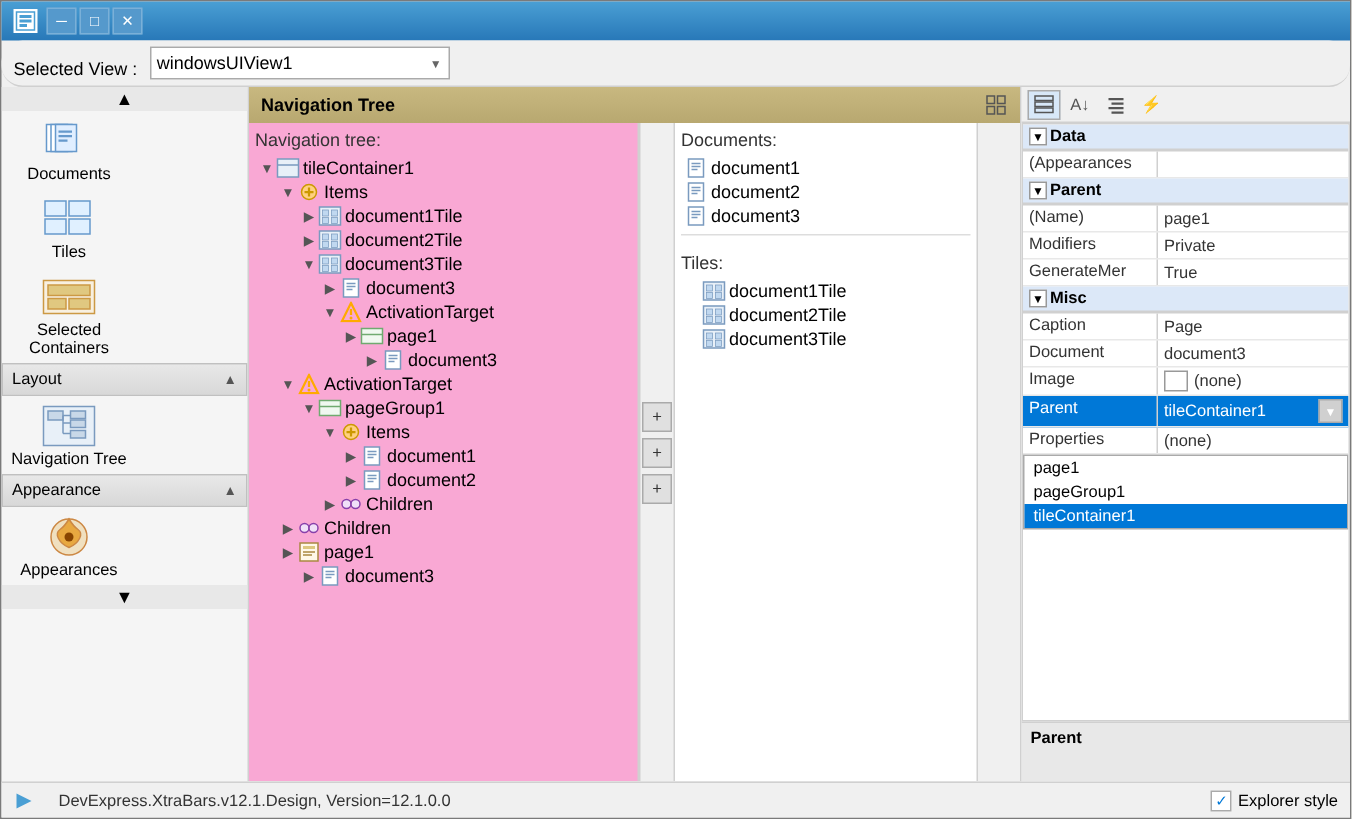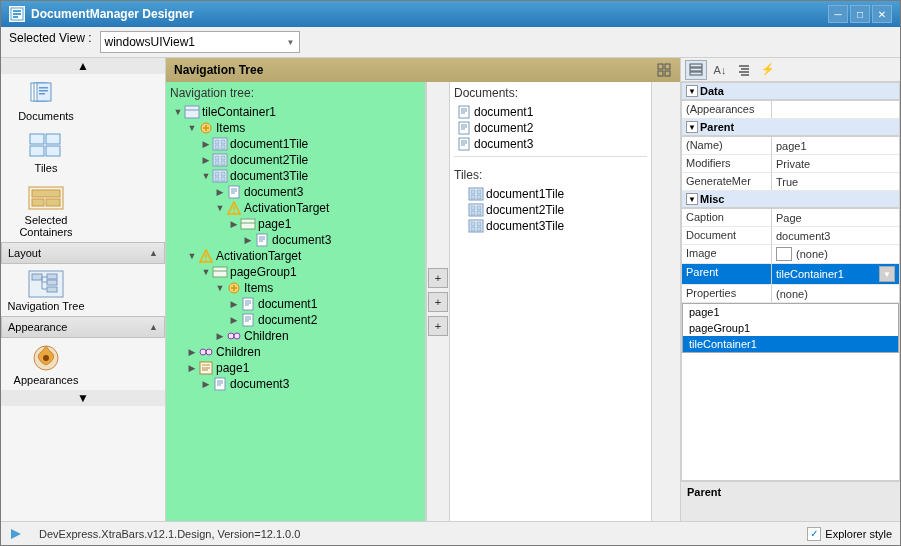--- a/index.html
+++ b/index.html
@@ -5,21 +5,21 @@
     * { box-sizing: border-box; margin: 0; padding: 0; }
     body { font-family: 'Segoe UI', Tahoma, sans-serif; font-size: 12px; background: #d4d0c8; width: 901px; height: 546px; overflow: hidden; }
 
     .window { width: 901px; height: 546px; display: flex; flex-direction: column; border: 1px solid #7a7a7a; background: #f0f0f0; }
 
     .title-bar { background: linear-gradient(to bottom, #4a9fd4, #2878b8); height: 26px; display: flex; align-items: center; padding: 0 8px; flex-shrink: 0; }
     .title-bar-icon { width: 16px; height: 16px; background: #fff; margin-right: 6px; display: flex; align-items: center; justify-content: center; font-size: 10px; }
     .title-bar-text { color: white; font-size: 12px; font-weight: bold; flex: 1; }
     .title-bar-buttons { display: flex; gap: 2px; }
     .title-btn { width: 20px; height: 18px; background: #5599cc; border: 1px solid #7ab0d8; display: flex; align-items: center; justify-content: center; cursor: pointer; font-size: 10px; color: white; }
-    .selected-view-bar { background: #f0f0f0; padding: 4px 8px; display: flex; align-items: flex-start; border-bottom: 1px solid #d0d0d0; }
+    .selected-view-bar { background: #f0f0f0; padding: 4px 8px; display: flex; align-items: flex-end; border-bottom: 1px solid #d0d0d0; border-radius: 14px; }
     .selected-view-label { font-size: 12px; margin-right: 8px; }
     .view-select { width: 200px; height: 22px; border: 1px solid #aaa; background: white; display: flex; align-items: center; justify-content: space-between; padding: 0 4px; cursor: pointer; gap: 48px; }
     .view-select-text { font-size: 12px; }
     .dropdown-arrow { font-size: 8px; color: #666; }
 
     .main-content { display: flex; flex: 1; overflow: hidden; }
 
     .left-panel { width: 165px; background: #f5f5f5; border-right: 1px solid #d0d0d0; display: flex; flex-direction: column; overflow: hidden; }
 
     .section-header { background: linear-gradient(to bottom, #e8e8e8, #d8d8d8); border: 1px solid #c0c0c0; height: 22px; display: flex; align-items: center; justify-content: space-between; padding: 0 6px; cursor: pointer; }
@@ -30,21 +30,21 @@
     .icon-box { width: 40px; height: 32px; display: flex; align-items: center; justify-content: center; }
     .icon-label { font-size: 11px; text-align: center; }
 
     .center-content { flex: 1; display: flex; flex-direction: column; overflow: hidden; }
 
     .nav-tree-header { background: linear-gradient(to bottom, #c8b880, #b8a870); padding: 4px 8px; font-size: 12px; font-weight: bold; display: flex; justify-content: space-between; align-items: center; }
     .header-grid-icon { width: 16px; height: 16px; display: flex; align-items: center; justify-content: center; color: #555; font-size: 10px; }
 
     .tree-docs-area { display: flex; flex: 1; overflow: hidden; }
 
-    .nav-tree-panel { width: 260px; border-right: 1px solid #d0d0d0; background: #86efac; overflow-y: auto; padding: 4px; }
+    .nav-tree-panel { width: 260px; border-right: 1px solid #d0d0d0; background: #f9a8d4; overflow-y: auto; padding: 4px; }
     .docs-panel { width: 202px; border-right: 1px solid #d0d0d0; background: white; overflow-y: auto; padding: 4px; }
 
     .panel-label { font-size: 12px; margin-bottom: 4px; color: #333; }
     .tree-row { display: flex; align-items: center; padding: 1px 2px; cursor: pointer; white-space: nowrap; }
     .tree-expand { width: 12px; height: 12px; display: inline-flex; align-items: center; justify-content: center; font-size: 9px; color: #555; }
     .tree-node-icon { width: 16px; height: 14px; display: inline-flex; align-items: center; justify-content: center; margin-right: 2px; font-size: 9px; }
     .tree-node-text { font-size: 12px; }
 
     .add-btn-col { width: 24px; display: flex; flex-direction: column; align-items: center; justify-content: center; gap: 4px; padding: 2px; background: #f0f0f0; border-left: 1px solid #d0d0d0; border-right: 1px solid #d0d0d0; }
     .add-btn { width: 20px; height: 20px; background: #e0e0e0; border: 1px solid #aaa; display: flex; align-items: center; justify-content: center; cursor: pointer; font-size: 11px; color: #333; }
@@ -94,21 +94,20 @@
 
   <div class="title-bar">
     <div class="title-bar-icon">
       <svg width="14" height="14" viewBox="0 0 14 14">
         <rect x="1" y="1" width="12" height="12" fill="white" stroke="#4a9fd4" stroke-width="1"></rect>
         <rect x="3" y="3" width="8" height="2" fill="#4a9fd4"></rect>
         <rect x="3" y="6" width="8" height="2" fill="#4a9fd4"></rect>
         <rect x="3" y="9" width="5" height="2" fill="#4a9fd4"></rect>
       </svg>
     </div>
-    <span class="title-bar-text">DocumentManager Designer</span>
     <div class="title-bar-buttons">
       <div class="title-btn">─</div>
       <div class="title-btn">□</div>
       <div class="title-btn">✕</div>
     </div>
   </div>
 
   <div class="selected-view-bar">
     <span class="selected-view-label">Selected View :</span>
     <div class="view-select">

